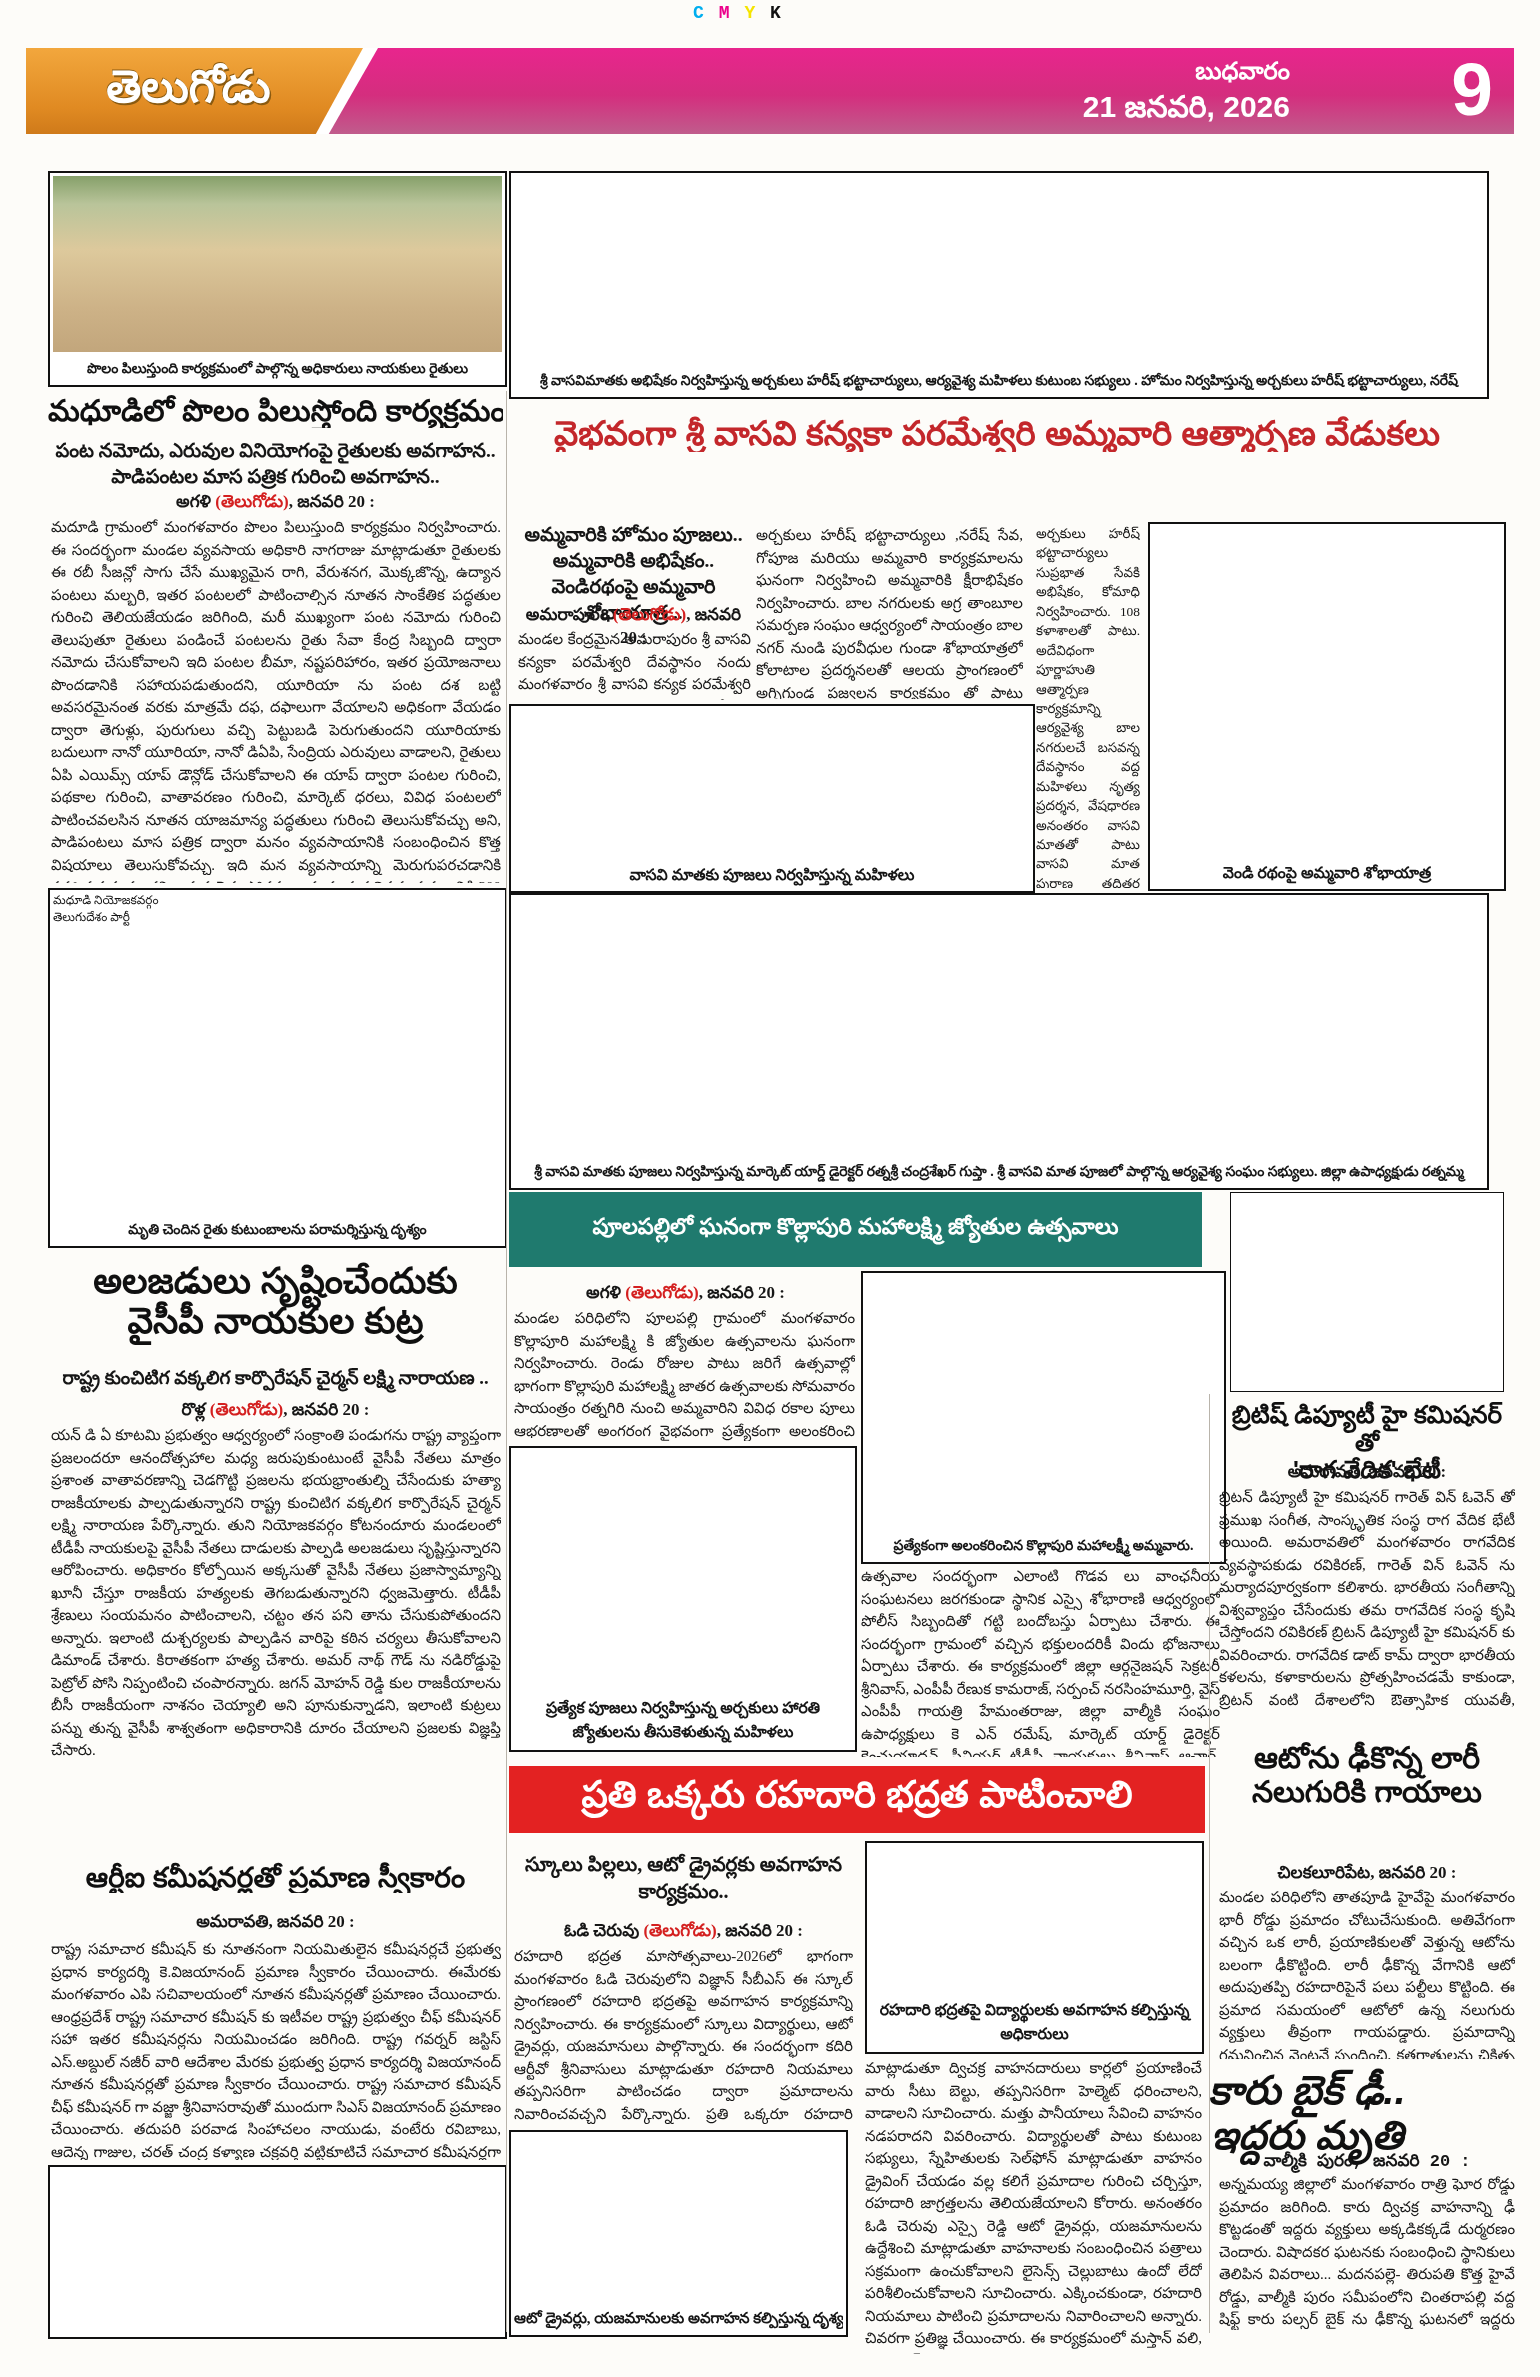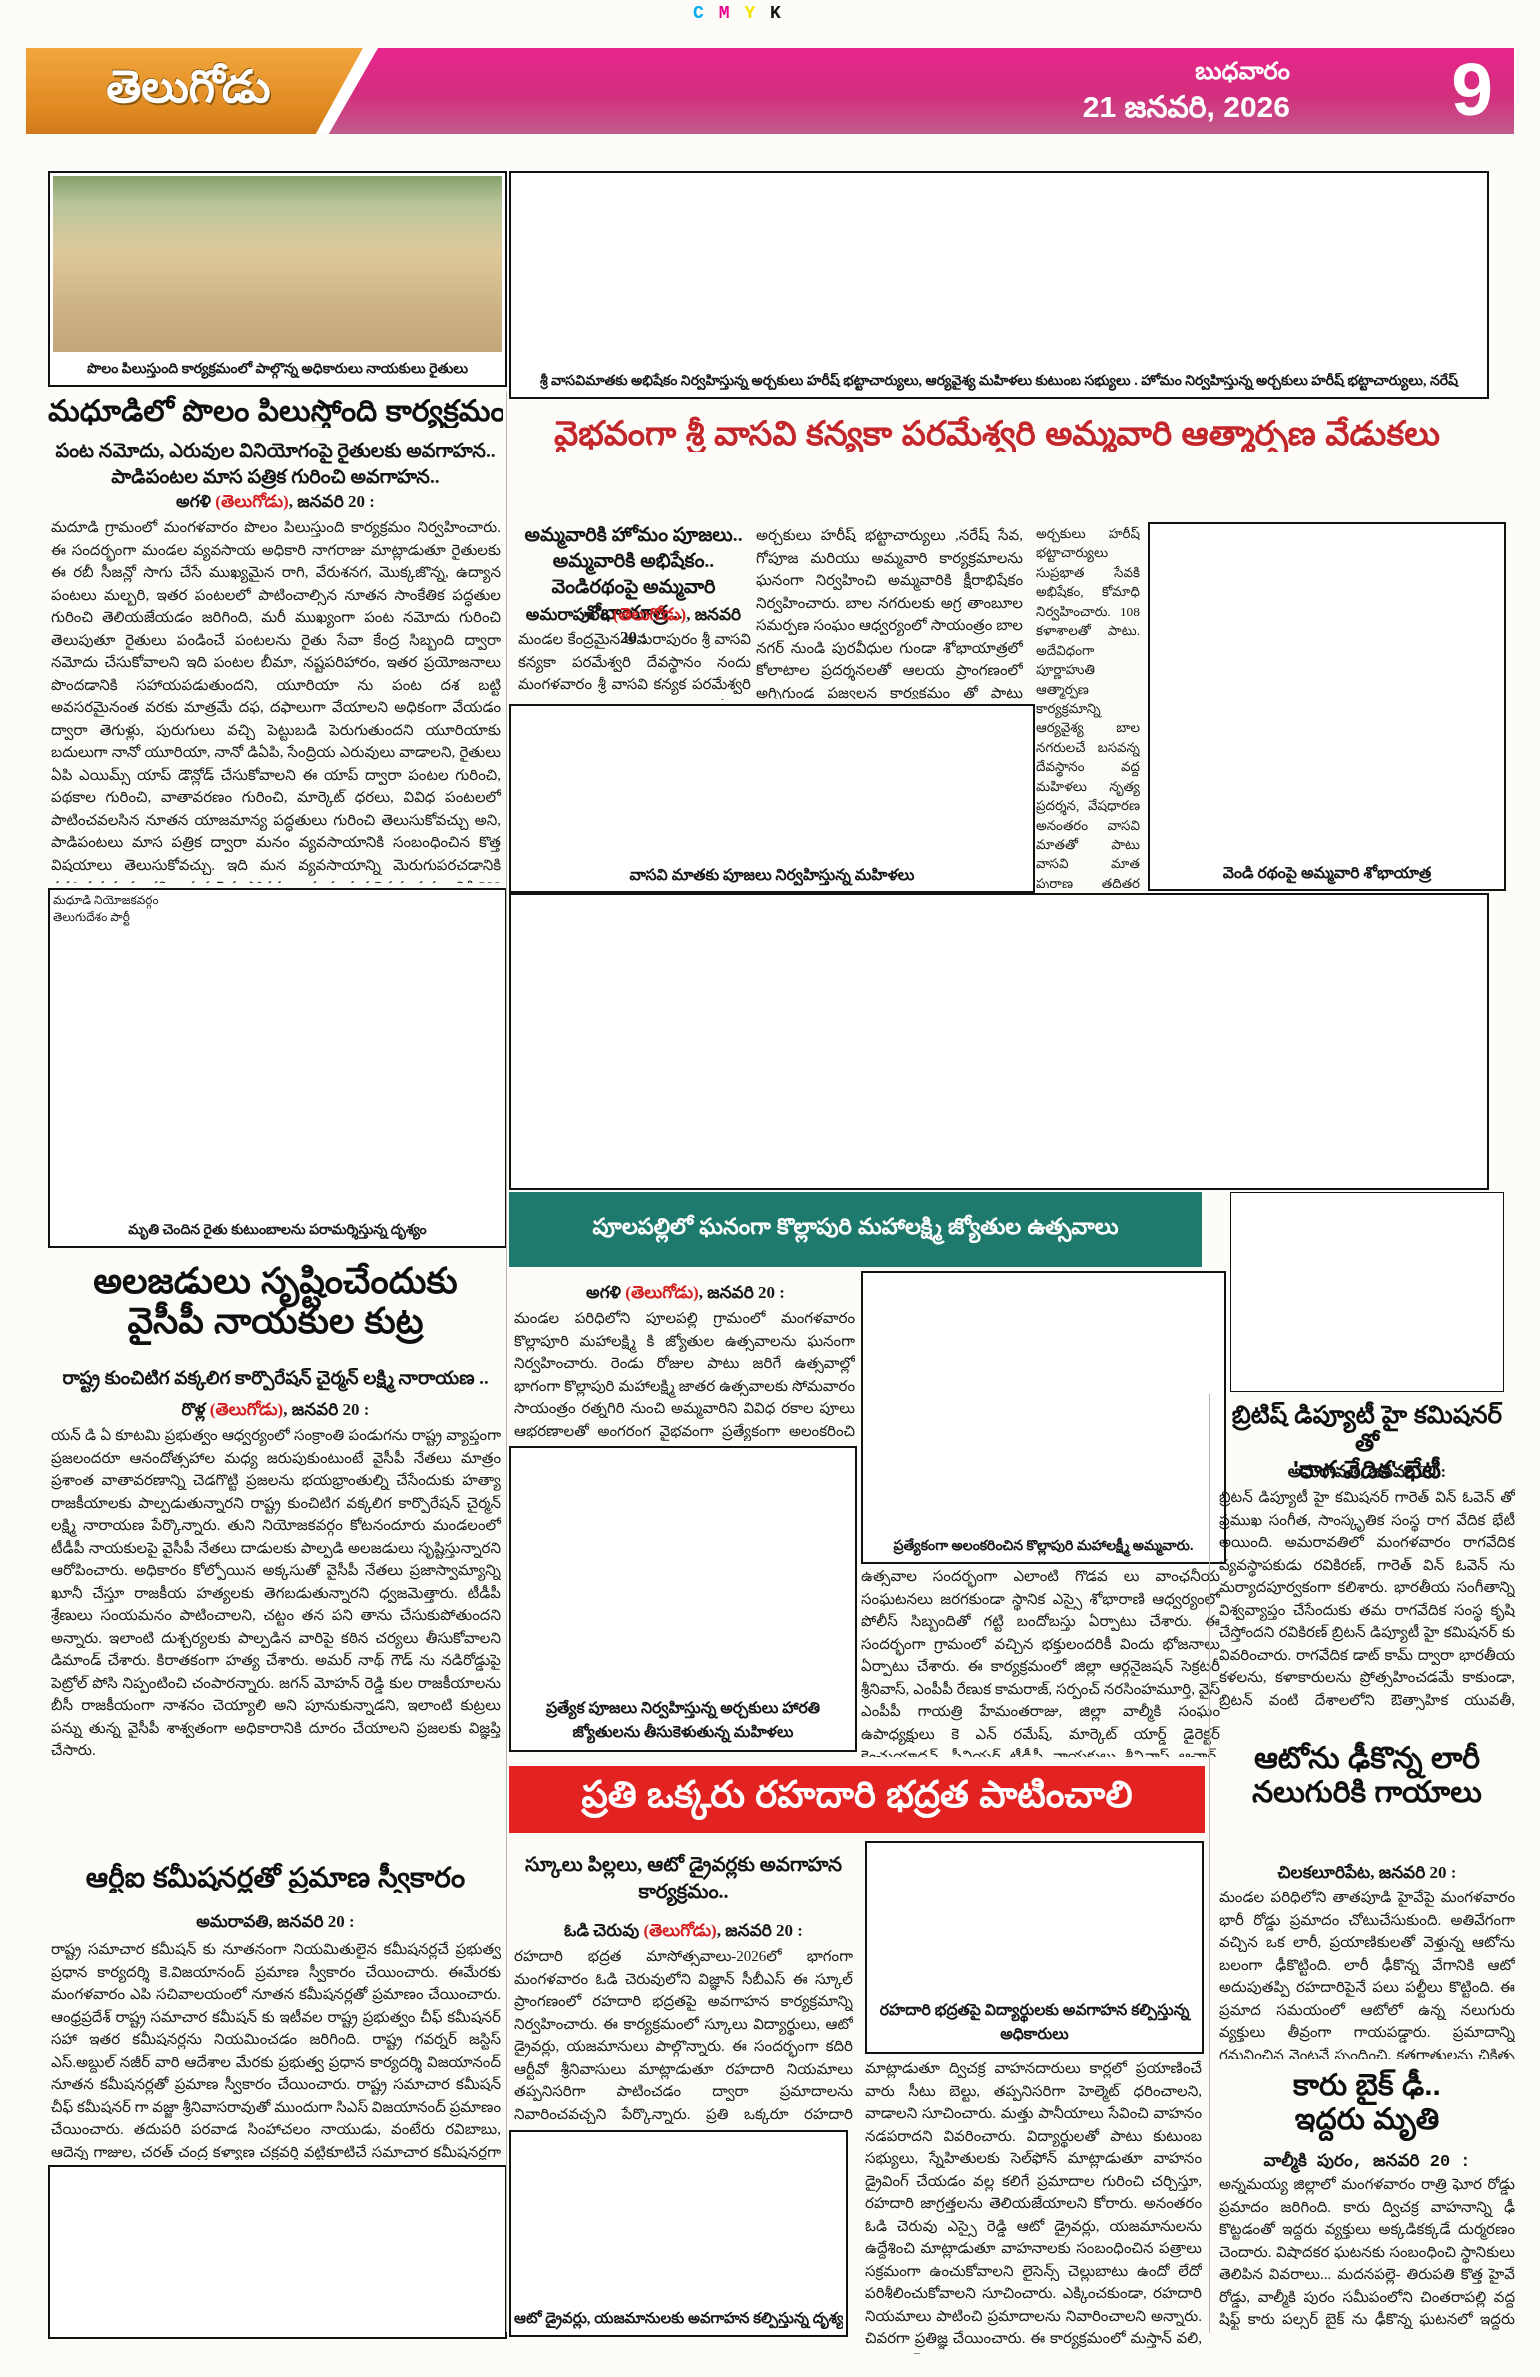--- a/index.html
+++ b/index.html
@@ -158,20 +158,21 @@
 <div class="pbox" style="left:509px;top:704px;width:522px;height:185px;">
   <div class="photo g-women"></div>
   <div class="pcap">వాసవి మాతకు పూజలు నిర్వహిస్తున్న మహిళలు</div>
 </div>
 <div class="pbox" style="left:1148px;top:522px;width:354px;height:365px;">
   <div class="photo g-kids"></div>
   <div class="pcap">వెండి రథంపై అమ్మవారి శోభాయాత్ర</div>
 </div>
 <div class="pbox nowrapcap" style="left:509px;top:893px;width:976px;height:293px;">
   <div class="photo g-wide"></div>
+  <div class="pcap">శ్రీ వాసవి మాతకు పూజలు నిర్వహిస్తున్న మార్కెట్ యార్డ్ డైరెక్టర్ రత్నశ్రీ చంద్రశేఖర్ గుప్తా .  శ్రీ వాసవి మాత పూజలో పాల్గొన్న ఆర్యవైశ్య సంఘం సభ్యులు.  జిల్లా ఉపాధ్యక్షుడు రత్నమ్మ</div>
 </div>
 
 <div class="tealbar" style="left:509px;top:1192px;width:693px;height:75px;font-size:22.4px;">పూలపల్లిలో ఘనంగా కొల్లాపురి మహాలక్ష్మి జ్యోతుల ఉత్సవాలు</div>
 <div class="dateline" style="left:514px;top:1283px;width:343px;">
   <span>అగళి </span><span class="dl-brand">(తెలుగోడు)</span><span>, జనవరి 20 :</span>
 </div>
 <div class="body-text" style="left:514px;top:1307px;width:341px;height:134px;">మండల పరిధిలోని పూలపల్లి గ్రామంలో మంగళవారం కొల్లాపూరి మహాలక్ష్మి కి జ్యోతుల ఉత్సవాలను ఘనంగా నిర్వహించారు. రెండు రోజుల పాటు జరిగే ఉత్సవాల్లో భాగంగా కొల్లాపురి మహాలక్ష్మి జాతర ఉత్సవాలకు సోమవారం సాయంత్రం రత్నగిరి నుంచి అమ్మవారిని వివిధ రకాల పూలు ఆభరణాలతో అంగరంగ వైభవంగా ప్రత్యేకంగా అలంకరించి మేళ తాళాలతో మంగళ వాయిద్యాల నడుమ ఊరేగింపుగా పూలపల్లి గ్రామానికి తీసుకొచ్చారు. మంగళవారం గ్రామంలోని మహిళలు భక్తి శ్రద్దలతో బెల్లం బియ్యం పిండితో చేసిన చలివిడిని జ్యోతులుగా చేసుకొని మేళ తాళాలు వాయిద్యాల మధ్య ఊరేగింపుగా వెళ్లి అమ్మవారికి అర్పించారు. ఈ</div>
 <div class="pbox cap2" style="left:509px;top:1446px;width:344px;height:302px;">
   <div class="photo g-priest" style="right:51%;"></div>
   <div class="photo g-lamps" style="left:51%;"></div>
@@ -215,21 +216,21 @@
 
 <div class="headline" style="left:1219px;top:1731px;width:296px;font-size:30px;margin-top:10px;">
   <div>ఆటోను ఢీకొన్న లారీ</div>
   <div>నలుగురికి గాయాలు</div>
 </div>
 <div class="dateline" style="left:1219px;top:1863px;width:296px;">
   <span>చిలకలూరిపేట</span><span class="dl-brand"></span><span>,  జనవరి 20 :</span>
 </div>
 <div class="body-text" style="left:1219px;top:1886px;width:296px;height:173px;">మండల పరిధిలోని తాతపూడి హైవేపై మంగళవారం భారీ రోడ్డు ప్రమాదం చోటుచేసుకుంది. అతివేగంగా వచ్చిన ఒక లారీ, ప్రయాణికులతో వెళ్తున్న ఆటోను బలంగా ఢీకొట్టింది. లారీ ఢీకొన్న వేగానికి ఆటో అదుపుతప్పి రహదారిపైనే పలు పల్టీలు కొట్టింది. ఈ ప్రమాద సమయంలో ఆటోలో ఉన్న నలుగురు వ్యక్తులు తీవ్రంగా గాయపడ్డారు. ప్రమాదాన్ని గమనించిన వెంటనే స్పందించి, క్షతగాత్రులను చికిత్స నిమిత్తం చిలకలూరిపేట ఏరియా ఆస్పత్రికి తరలించారు. ఆటో సత్తెనపల్లి నుంచి ముప్పవరం వెళ్తుండగా ఈ ఘటన జరిగింది.</div>
 
-<div class="headline" style="left:1219px;top:2068px;width:296px;font-size:30px;">
+<div class="headline" style="left:1159px;top:2068px;width:296px;font-size:40px;font-style:italic;">
   <div>కారు బైక్ ఢీ..</div>
   <div>ఇద్దరు మృతి</div>
 </div>
 <div class="dateline" style="left:1219px;top:2151px;width:296px;font-family:Liberation Mono, monospace;">
   <span>వాల్మీకి పురం</span><span class="dl-brand"></span><span>,  జనవరి 20 :</span>
 </div>
 <div class="body-text" style="left:1219px;top:2173px;width:296px;height:157px;">అన్నమయ్య జిల్లాలో మంగళవారం రాత్రి ఘోర రోడ్డు ప్రమాదం జరిగింది. కారు ద్విచక్ర వాహనాన్ని ఢీ కొట్టడంతో ఇద్దరు వ్యక్తులు అక్కడికక్కడే దుర్మరణం చెందారు. విషాదకర ఘటనకు సంబంధించి స్థానికులు తెలిపిన వివరాలు... మదనపల్లె- తిరుపతి కొత్త హైవే రోడ్డు, వాల్మీకి పురం సమీపంలోని చింతరాపల్లి వద్ద షిఫ్ట్ కారు పల్సర్ బైక్ ను ఢీకొన్న ఘటనలో ఇద్దరు వ్యక్తులు అక్కడి కక్కడే దుర్మణం చెందారు. మృతులు ఎవరనేది ఇంకా తెలియ రాలేదన్నారు</div>
 
 
 </body></html>

